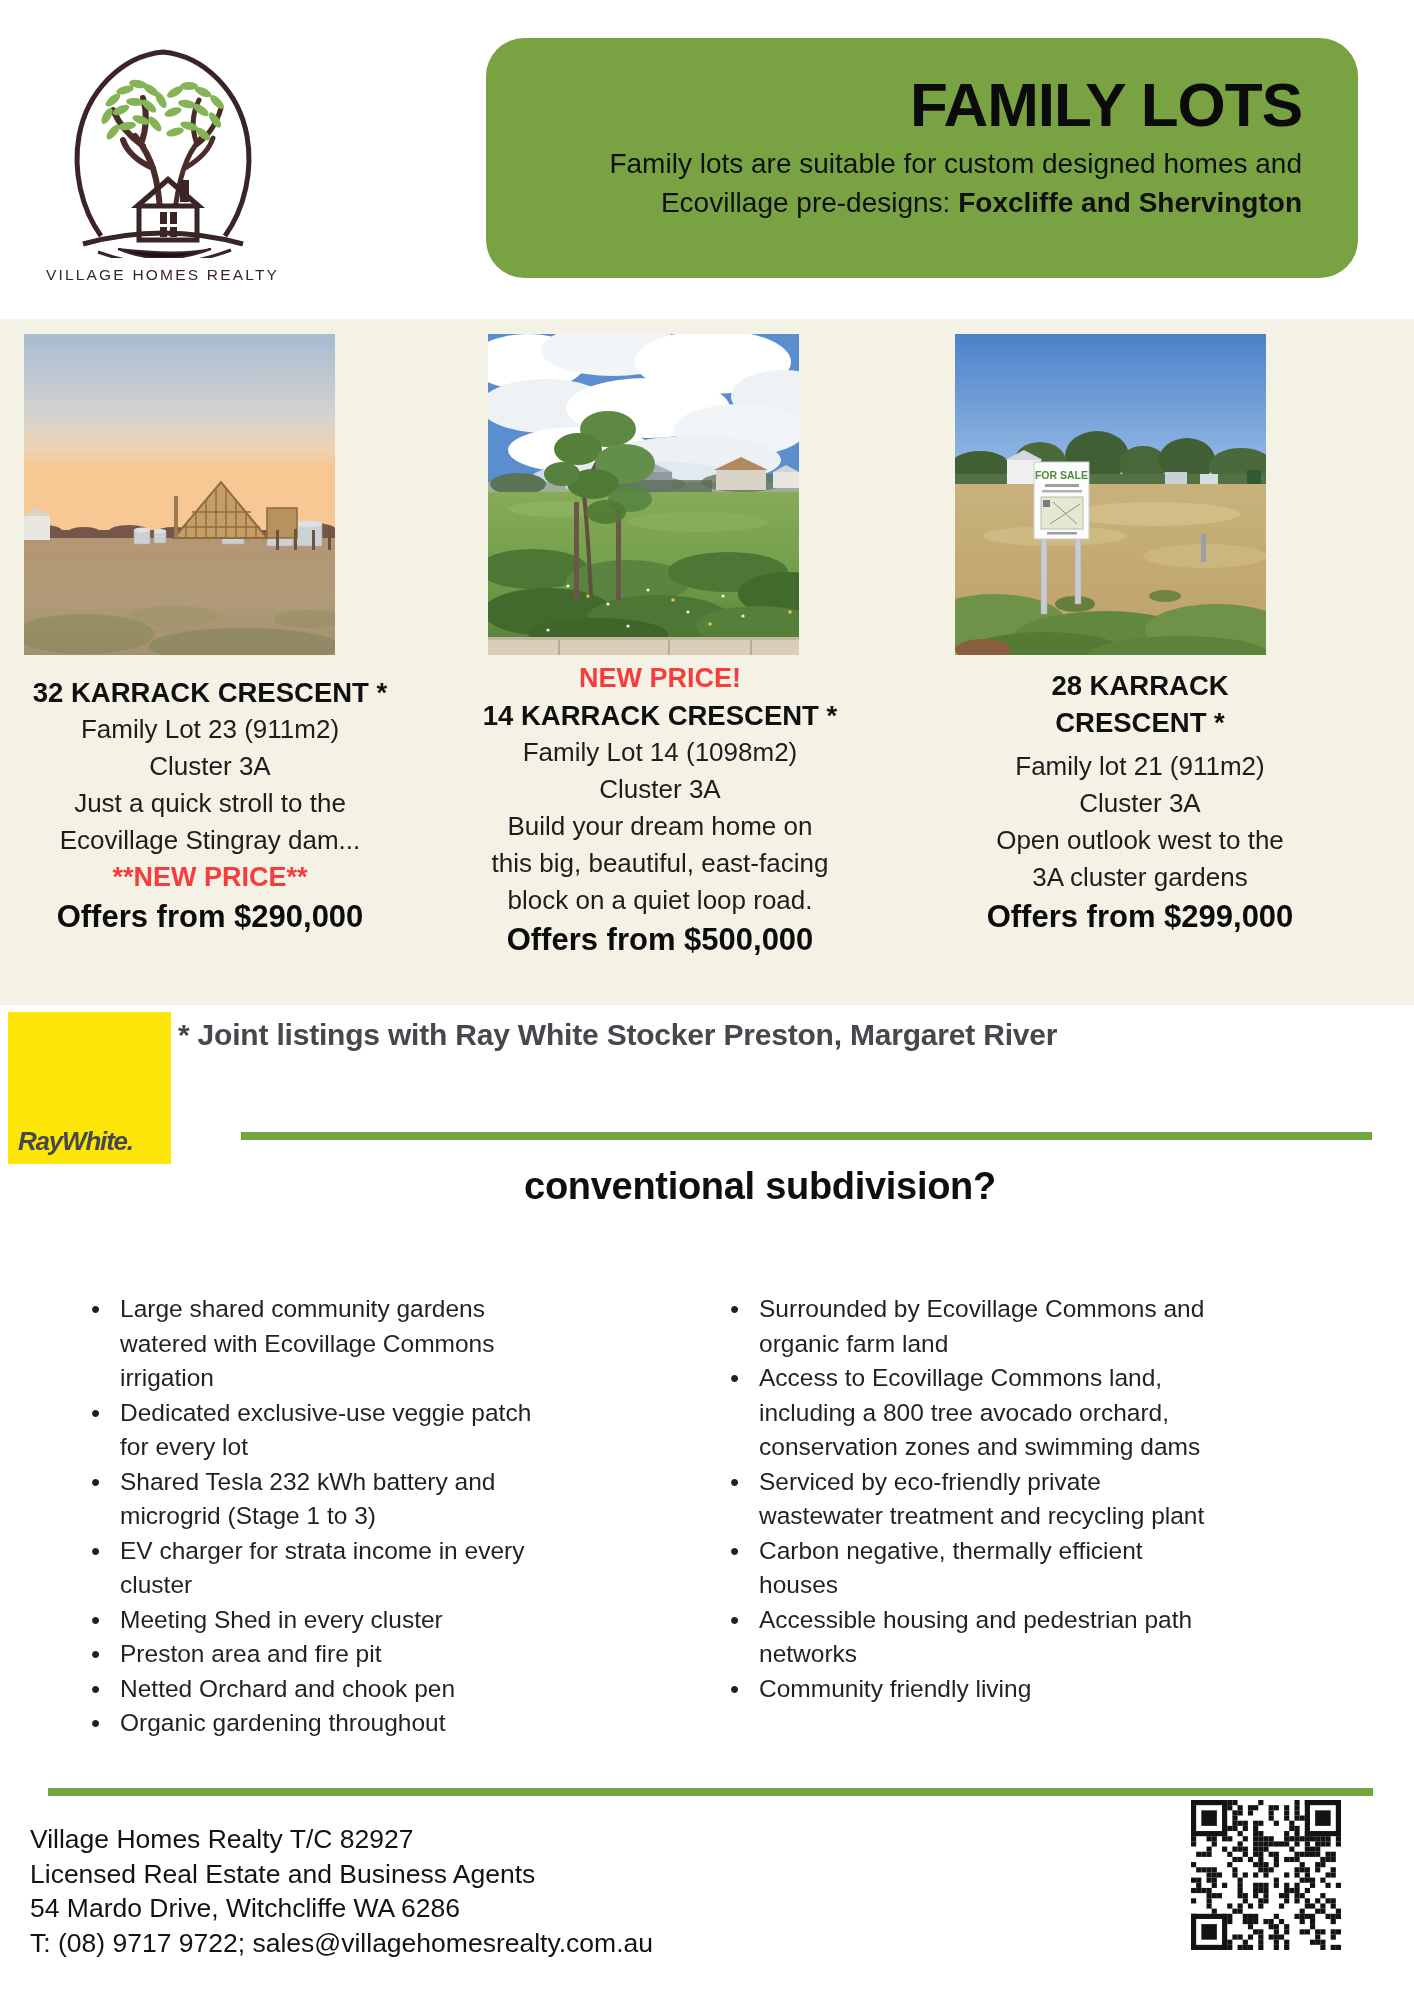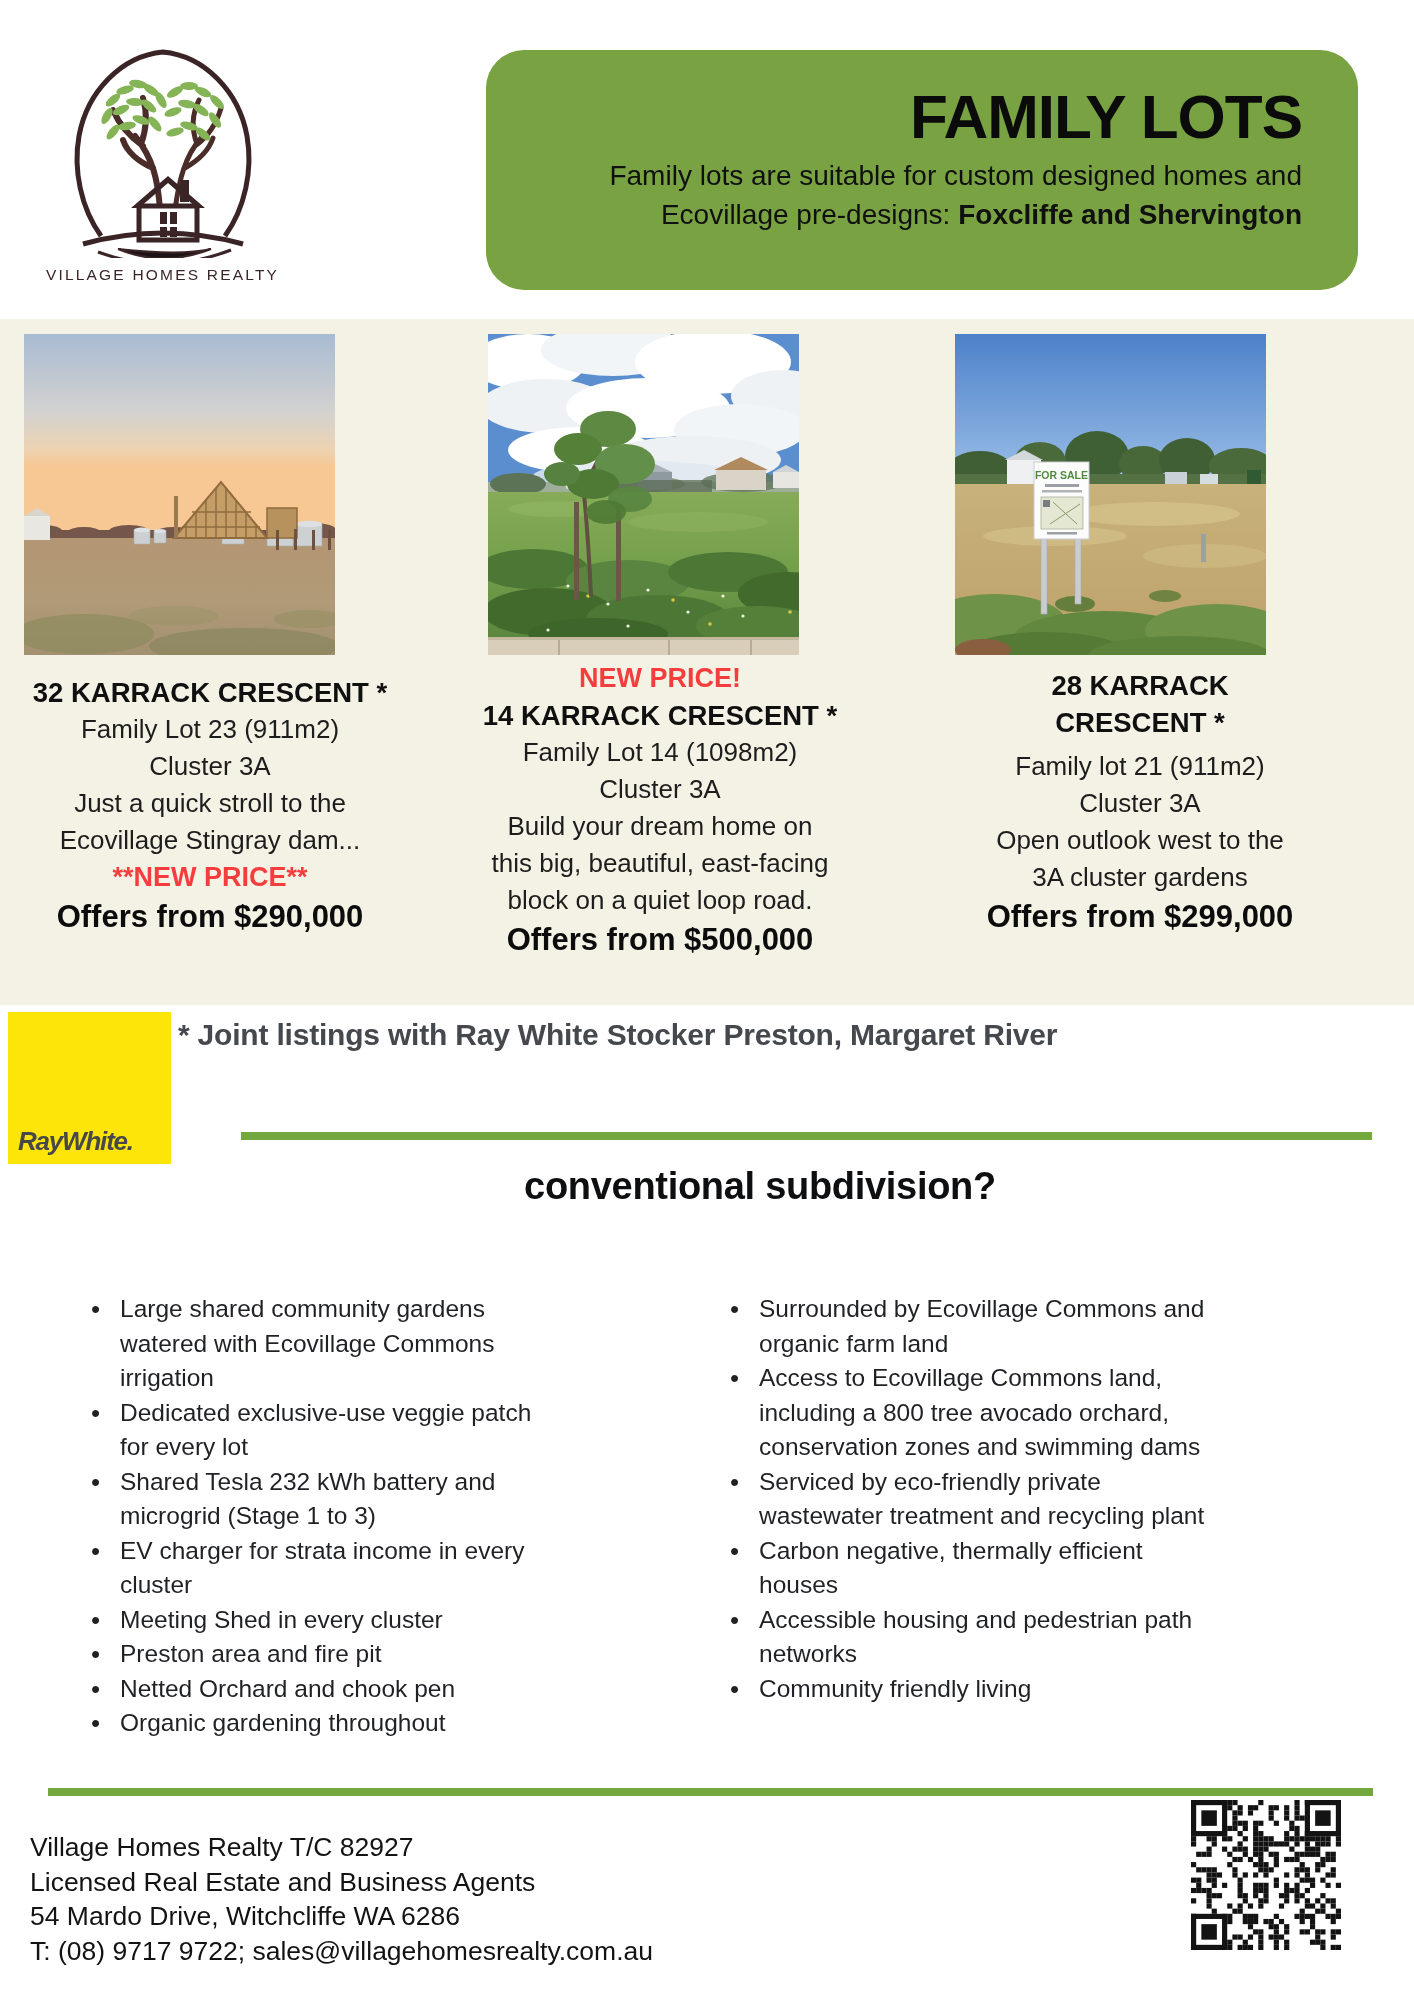--- a/index.html
+++ b/index.html
@@ -5,21 +5,21 @@
   * { margin:0; padding:0; box-sizing:border-box; }
   body { background:#888; font-family:"Liberation Sans", sans-serif; }
   .page { position:relative; width:1414px; height:2000px; background:#ffffff; overflow:hidden; margin:0 auto; }
 
   
   .logo-block { position:absolute; left:40px; top:40px; width:245px; text-align:center; }
   .brand-name { margin-top:4px; font-size:15.5px; letter-spacing:2.2px; color:#3a2628; font-weight:500; }
 
   
   .banner { position:absolute; left:486px; top:38px; width:872px; height:240px; background:#79a342;
-            border-radius:38px; text-align:right; padding:34px 56px 0 40px;margin-top:12px; }
+            border-radius:38px; text-align:right; padding:34px 56px 0 40px; }
   .banner-title { font-size:62px; font-weight:800; color:#0b0b0b; line-height:66px; letter-spacing:-1px; }
   .banner-sub { font-size:28px; line-height:39px; color:#101010; margin-top:6px; }
   .banner-sub b { font-weight:700; }
 
   
   .cream-band { position:absolute; left:0; top:319px; width:1414px; height:686px; background:#f4f1e5; }
 
   .photo { position:absolute; top:334px; width:311px; height:321px; overflow:hidden; }
   .photo svg { display:block; }
   #photo1 { left:24px; } #photo2 { left:488px; } #photo3 { left:955px; }
@@ -47,21 +47,21 @@
   
   .eco-heading { position:absolute; left:130px; top:1162px; width:1260px; text-align:center;
                  font-size:38px; font-weight:800; line-height:49px; color:#0e0f11; letter-spacing:-0.3px; }
   .bullets { position:absolute; list-style:none; font-size:24.5px; line-height:34.5px; color:#1f2124; }
   #bullets-left  { left:88px;  top:1292px; width:468px; }
   #bullets-right { left:727px; top:1292px; width:492px; }
   .bullets li { position:relative; padding-left:32px; }
   .bullets li::before { content:"•"; position:absolute; left:3px; top:0; font-size:26px; }
 
   
-  .footer-text { position:absolute; left:30px; top:1822px; font-size:26.5px; line-height:34.5px; color:#131313;margin-top:8px; }
+  .footer-text { position:absolute; left:30px; top:1822px; font-size:26.5px; line-height:34.5px; color:#131313; }
   .qr { position:absolute; left:1191px; top:1800px; width:150px; height:150px; background:#ffffff; }
 </style>
 </head>
 <body>
 
 <div class="page">
 
   <div class="logo-block">
     <svg width="200" height="218" viewBox="0 0 200 218">
 

